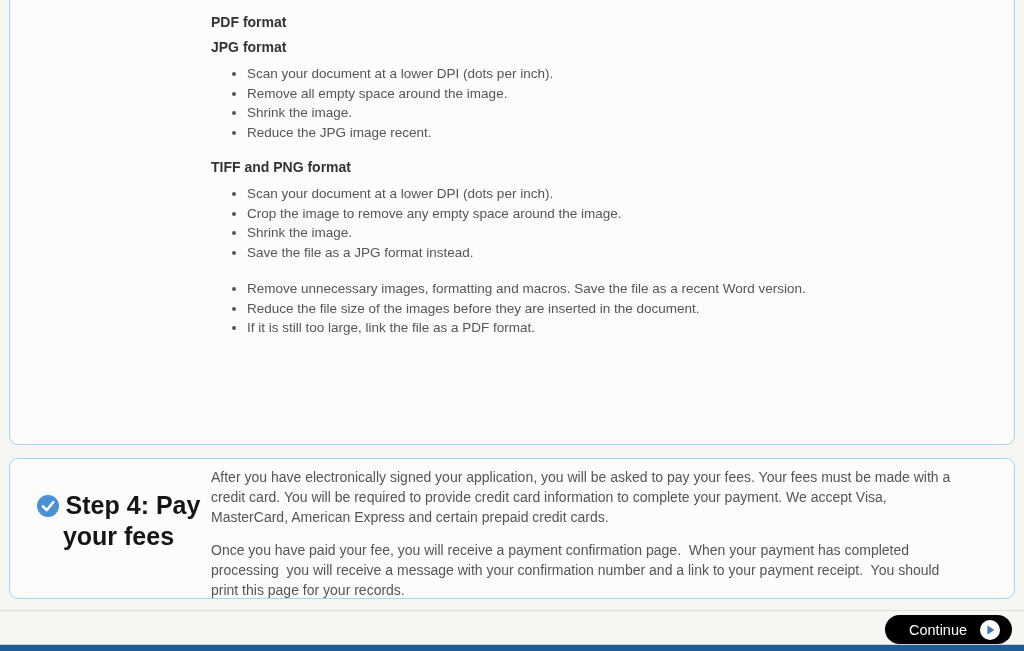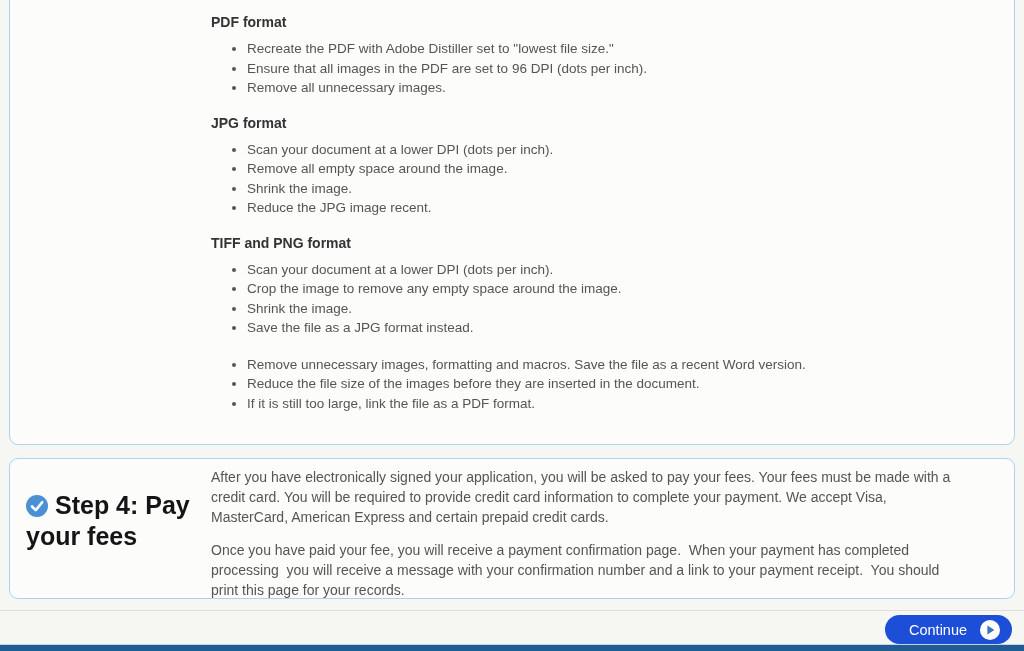--- a/index.html
+++ b/index.html
@@ -45,21 +45,21 @@
   }
   .panel-step {
     top: 458px;
     height: 141px;
     display: flex;
     padding-left: 16px;
   }
   .step-title-col {
     width: 185px;
     padding-top: 32px;
-    text-align: left;
+    text-align: center;
     flex: none;
   }
   .step-title {
     font-size: 25px;
     line-height: 28px;
     font-weight: bold;
     color: #151515;
   }
   .step-title .check-wrap {
     display: inline-block;
@@ -87,21 +87,21 @@
     border-top: 1px solid #dededa;
   }
   .continue-btn {
     position: absolute;
     top: 615px;
     right: 12px;
     height: 29px;
     min-width: 127px;
     border: none;
     border-radius: 15px;
-    background: #1d4ed8;
+    background: #000000;
     color: #ffffff;
     font-family: "Liberation Sans", "DejaVu Sans", sans-serif;
     font-size: 14.5px;
     display: flex;
     align-items: center;
     padding: 0 6px 0 24px;
     gap: 13px;
     cursor: pointer;
   }
   .continue-btn .play-wrap {
@@ -117,25 +117,20 @@
     border-top: 1px solid #c9d2dc;
   }
 </style>
 </head>
 <body>
 
 <div class="panel panel-formats">
   <div class="formats-content">
 
     <h4 class="format-heading">PDF format</h4>
-    <ul class="format-list">
-      <li>Recreate the PDF with Adobe Distiller set to "lowest file size."</li>
-      <li>Ensure that all images in the PDF are set to 96 DPI (dots per inch).</li>
-      <li>Remove all unnecessary images.</li>
-    </ul>
 
     <h4 class="format-heading">JPG format</h4>
     <ul class="format-list">
       <li>Scan your document at a lower DPI (dots per inch).</li>
       <li>Remove all empty space around the image.</li>
       <li>Shrink the image.</li>
       <li>Reduce the JPG image recent.</li>
     </ul>
 
     <h4 class="format-heading">TIFF and PNG format</h4>

